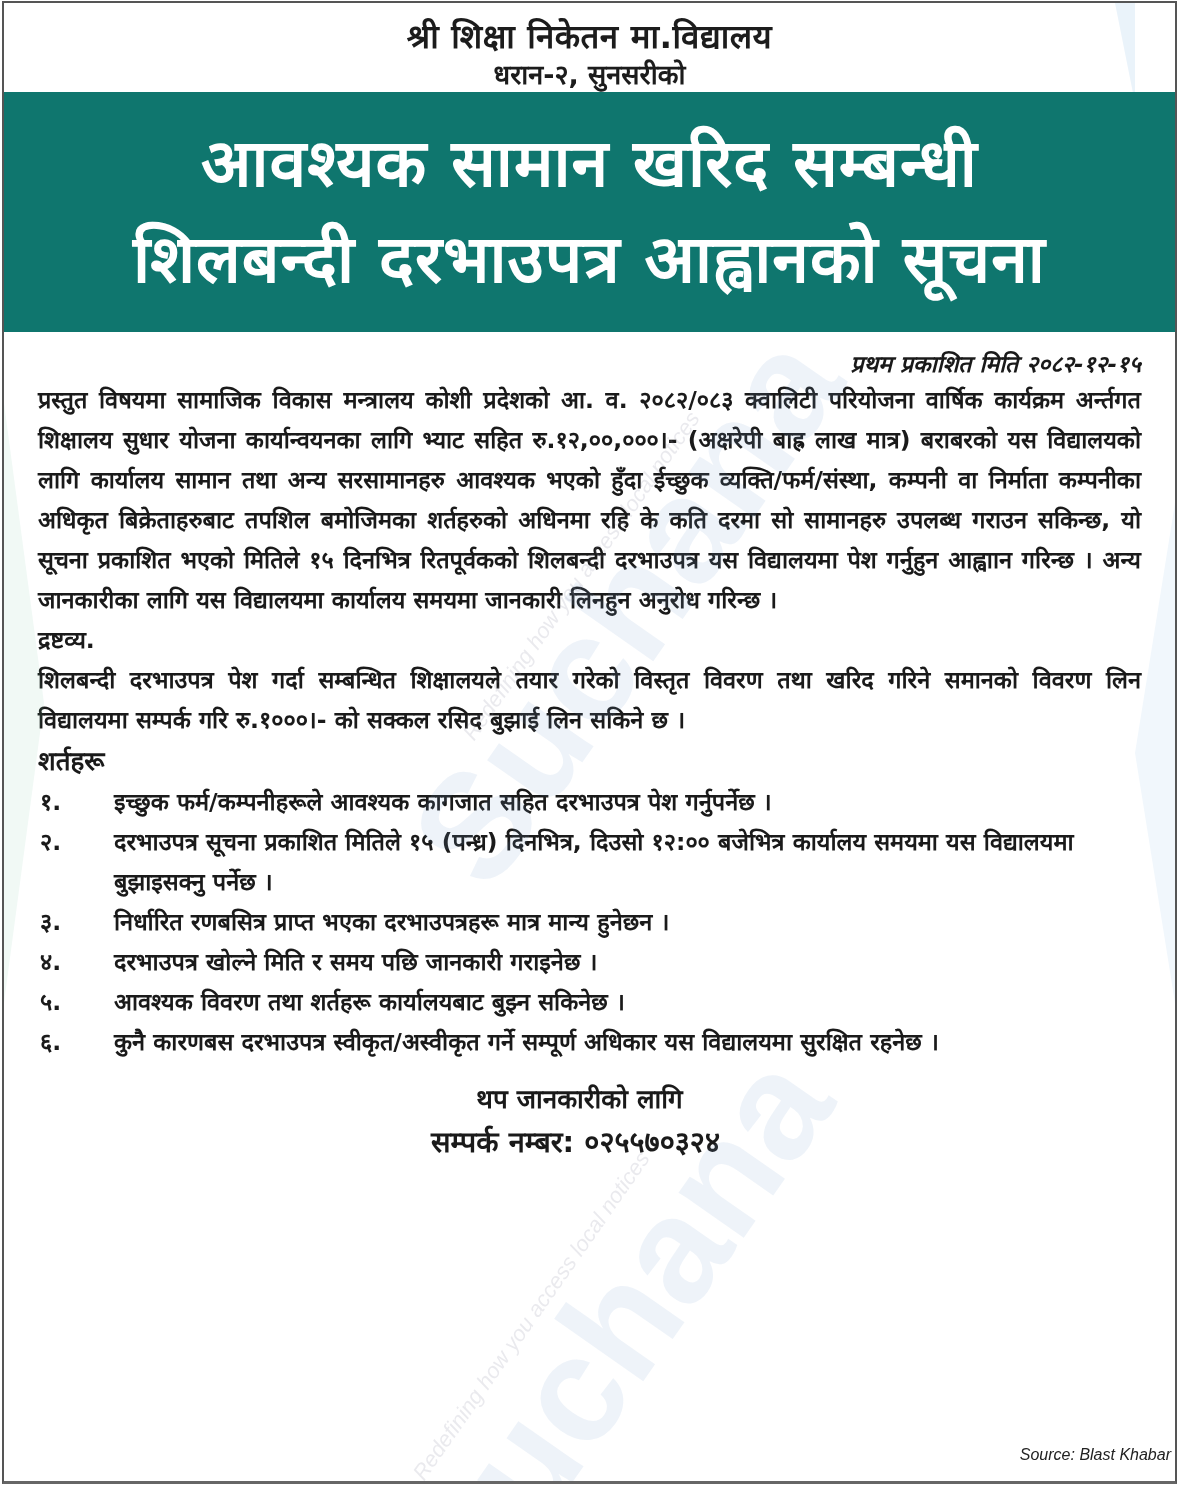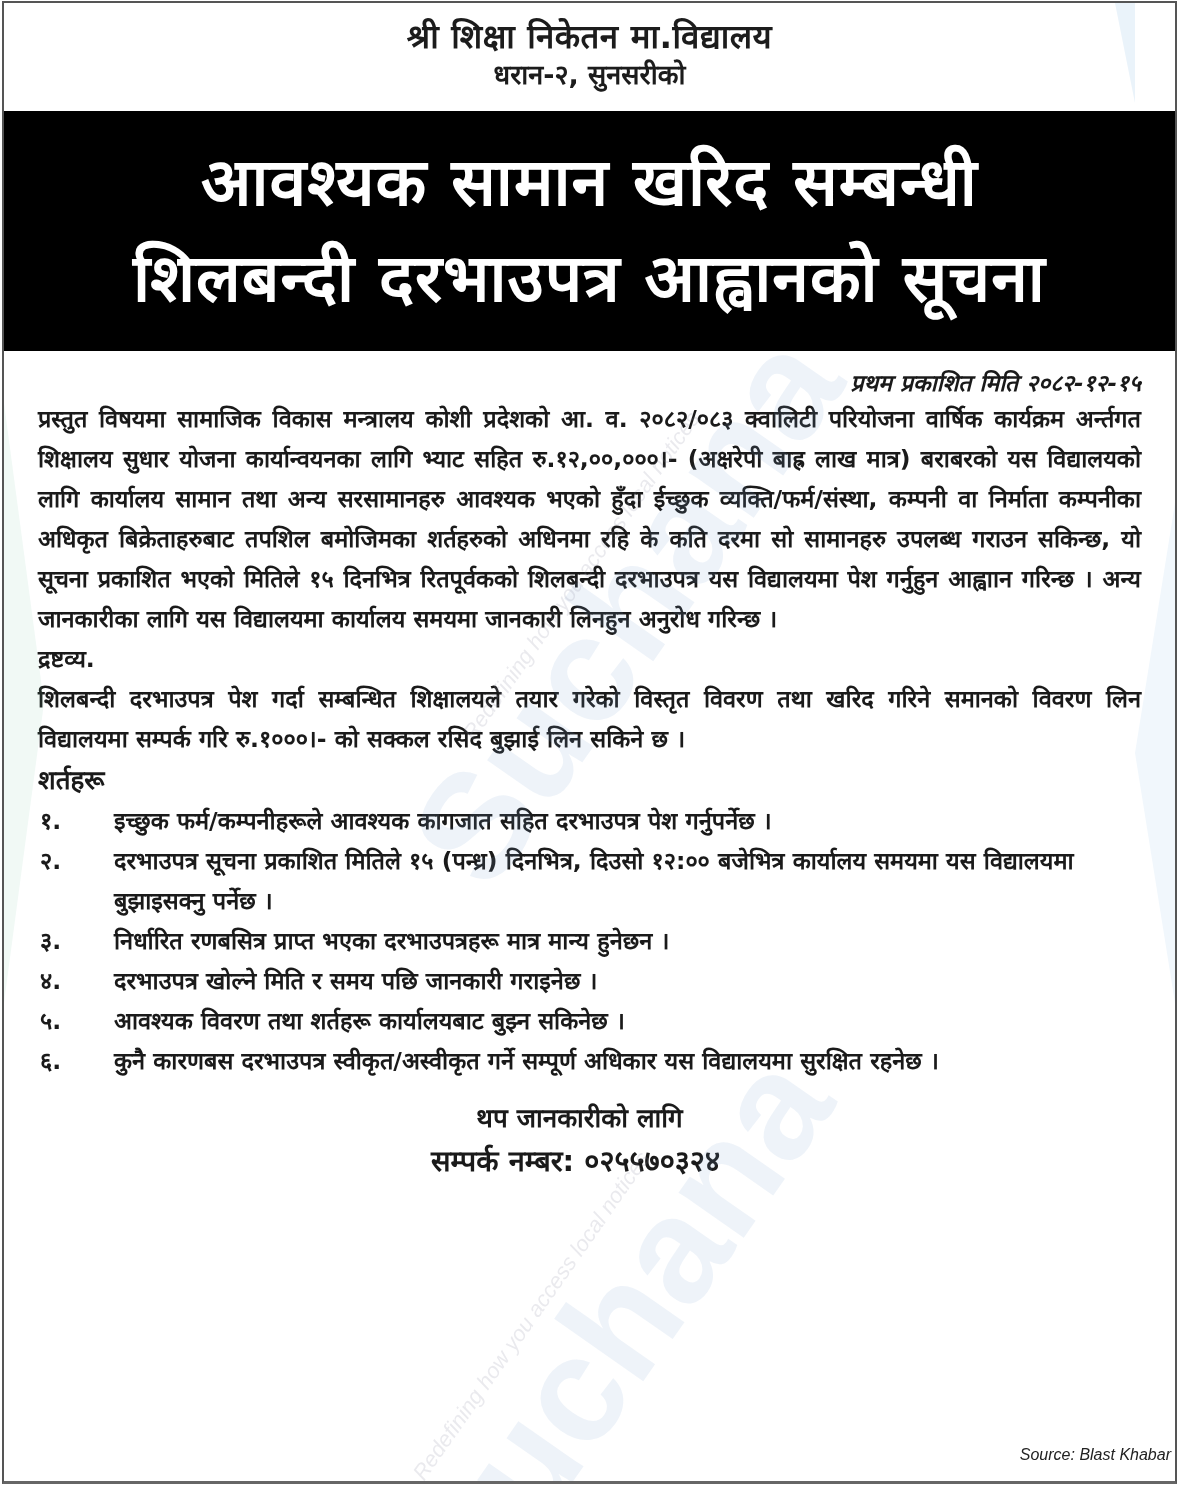--- a/index.html
+++ b/index.html
@@ -47,40 +47,40 @@
       transform: rotate(-55deg);
       white-space: nowrap;
     }
     .deco-shard {
       position: absolute;
       pointer-events: none;
       width: 0; height: 0;
     }
     .header {
       position: relative;
-      height: 108px;
+      height: 89px;
       text-align: center;
     }
     .school-name {
       padding-top: 14px;
       font-size: 33px;
       font-weight: bold;
       letter-spacing: 0.5px;
       line-height: 40px;
       color: #1c1c1c;
     }
     .school-address {
       font-size: 27px;
       font-weight: bold;
       line-height: 36px;
       color: #1c1c1c;
     }
     .title-banner {
       position: relative;
-      background: #000000;
+      background: #0f766e;
       height: 240px;
       margin-top: 0;
       text-align: center;
       color: #ffffff;
       display: flex;
       flex-direction: column;
       justify-content: center;
     }
     .title-line {
       font-size: 66px;

